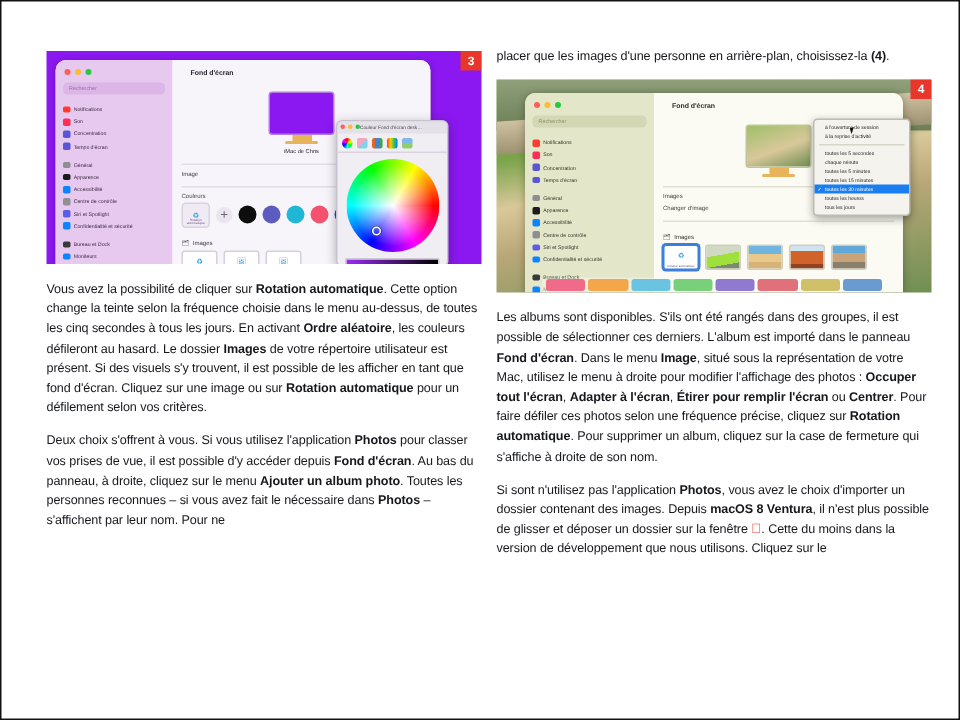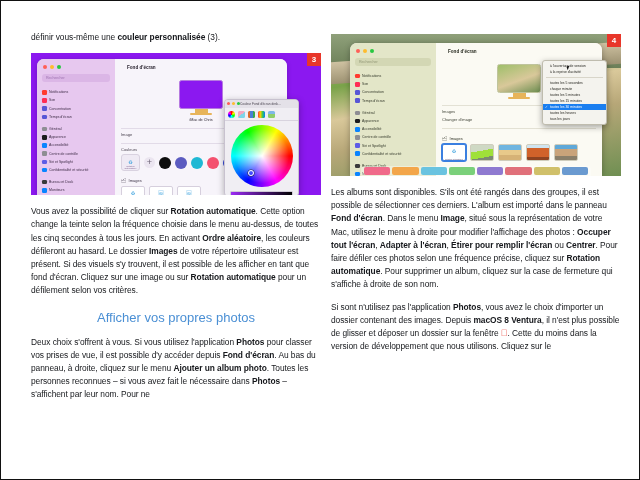--- a/index.html
+++ b/index.html
@@ -423,23 +423,20 @@
   }
 </style>
 </head>
 <body>
 
 <div class="page">
   <div class="columns">
 
     <div class="col col-left">
 
-      <p class="body">
-        <span>définir vous-même une </span><b>couleur personnalisée</b><span> (3).</span>
-      </p>
 
       <div class="figure fig3">
         <div class="fig-badge">3</div>
 
         <div class="win">
 
           <div class="sidebar">
             <div class="traffic">
               <i class="t-red"></i>
               <i class="t-yel"></i>
@@ -574,29 +571,31 @@
           </div>
           <div class="bright-bar"></div>
 
         </div>
       </div>
 
       <p class="body">
         <span>Vous avez la possibilité de cliquer sur </span><b>Rotation automatique</b><span>. Cette option change la teinte selon la fréquence choisie dans le menu au-dessus, de toutes les cinq secondes à tous les jours. En activant </span><b>Ordre aléatoire</b><span>, les couleurs défileront au hasard. Le dossier </span><b>Images</b><span> de votre répertoire utilisateur est présent. Si des visuels s'y trouvent, il est possible de les afficher en tant que fond d'écran. Cliquez sur une image ou sur </span><b>Rotation automatique</b><span> pour un défilement selon vos critères.</span>
       </p>
 
-      <h2 class="section">Afficher vos propres photos</h2>
 
       <p class="body">
         <span>Deux choix s'offrent à vous. Si vous utilisez l'application </span><b>Photos</b><span> pour classer vos prises de vue, il est possible d'y accéder depuis </span><b>Fond d'écran</b><span>. Au bas du panneau, à droite, cliquez sur le menu </span><b>Ajouter un album photo</b><span>. Toutes les personnes reconnues – si vous avez fait le nécessaire dans </span><b>Photos</b><span> – s'affichent par leur nom. Pour ne</span>
       </p>
     </div>
 
     <div class="col col-right">
 
+      <p class="body">
+        <span>placer que les images d'une personne en arrière-plan, choisissez-la </span><b>(4)</b><span>.</span>
+      </p>
 
       <div class="figure fig4">
         <div class="sky"></div>
         <div class="road"></div>
         <div class="fig-badge">4</div>
 
         <div class="win">
           <div class="sidebar">
             <div class="traffic">
               <i class="t-red"></i>

